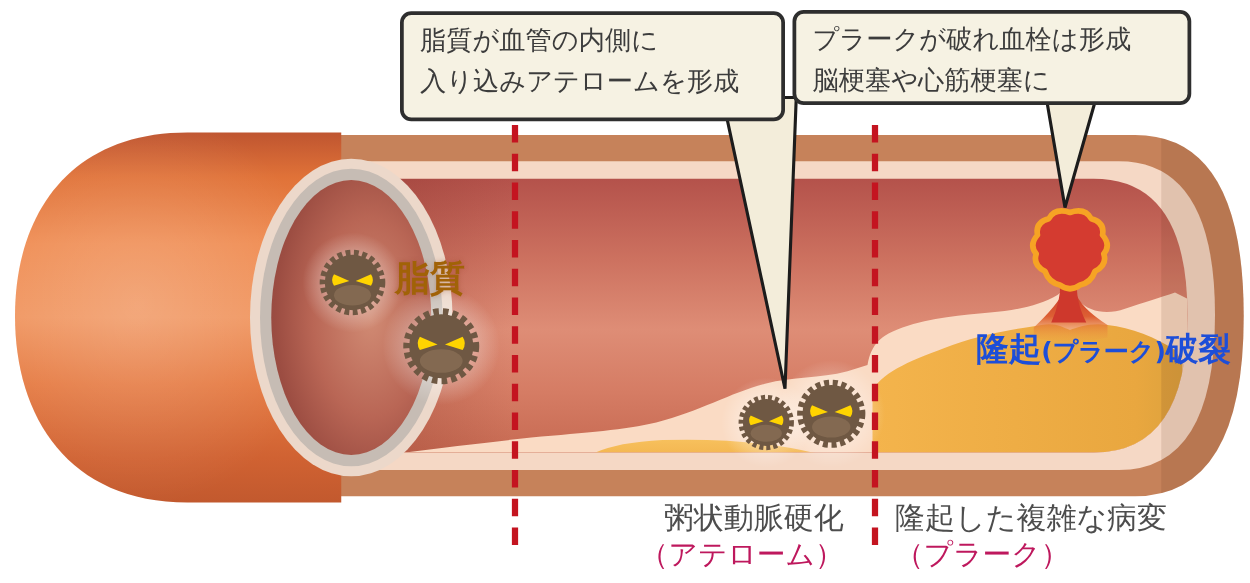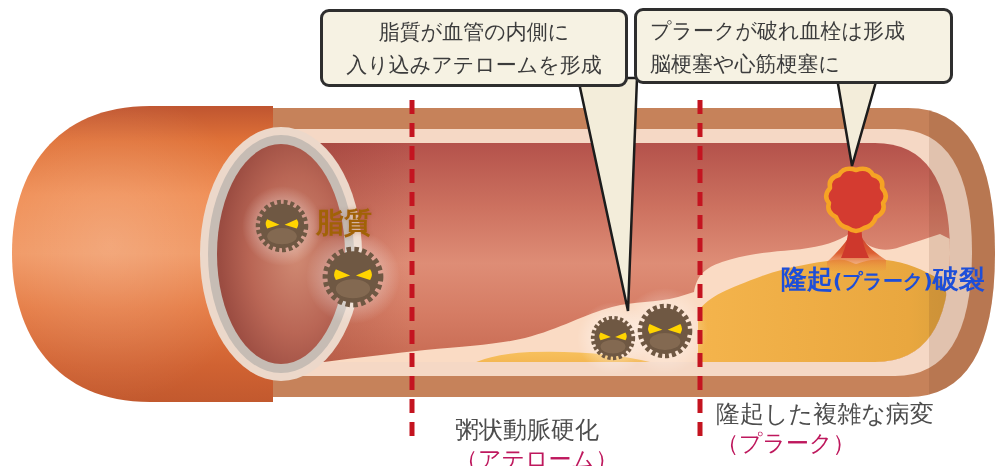--- a/index.html
+++ b/index.html
@@ -12,21 +12,21 @@
     position:absolute;background:#f6f2e3;border:3px solid #2e2e2e;border-radius:9px;
     color:#3c3c3c;font-size:21px;line-height:33px;padding:4px 13px;box-sizing:border-box;
     white-space:nowrap;z-index:5;
   }
   .lbl{position:absolute;white-space:nowrap;z-index:4;}
   .lbl-lipid{font-size:28px;font-weight:bold;color:#a16207;text-shadow:0 0 4px rgba(140,60,30,.35);}
   .lbl-bulge{font-size:26px;font-weight:bold;color:#1d4ed8;}
   .lbl-bulge .paren{font-size:20px;}
   .stage-name{font-size:24px;color:#4d4d4d;}
   .stage-sub{font-size:23px;color:#be185d;}
-  .center{ text-align:left;margin-top:16px;}
+  .center{ text-align:right;}
 </style>
 </head>
 <body>
 
 <div class="canvas">
 
 <svg width="1000" height="466" viewBox="0 0 1000 466">
   <defs>
     <linearGradient id="cylGrad" x1="0" y1="0" x2="0" y2="1">
       <stop offset="0" stop-color="#bf5530"></stop>
@@ -166,21 +166,21 @@
 
   <rect x="929" y="106" width="70" height="294" fill="#5c2e17" opacity="0.13" clip-path="url(#capClip)"></rect>
 
   <line x1="412" y1="100" x2="412" y2="438" stroke="#c41420" stroke-width="5" stroke-dasharray="14 9"></line>
   <line x1="700" y1="100" x2="700" y2="438" stroke="#c41420" stroke-width="5" stroke-dasharray="14 9"></line>
 
   <polygon points="578,78 637,78 628,311" fill="#f3edda" stroke="#1c1c1c" stroke-width="2.5"></polygon>
   <polygon points="837,78 877,78 852,166" fill="#f3edda" stroke="#1c1c1c" stroke-width="2.5"></polygon>
 </svg>
 
-<div class="callout" style="left:320px;top:9px;width:308px;height:78px;text-align:center;">
+<div class="callout" style="left:320px;top:9px;width:308px;height:88px;">
   <div>脂質が血管の内側に</div>
   <div>入り込みアテロームを形成</div>
 </div>
 <div class="callout" style="left:634px;top:8px;width:319px;height:76px;">
   <div>プラークが破れ血栓は形成</div>
   <div>脳梗塞や心筋梗塞に</div>
 </div>
 
 <div class="lbl lbl-lipid" style="left:316px;top:204px;">脂質</div>
 <div class="lbl lbl-bulge" style="left:781px;top:262px;"><span>隆起</span><span class="paren">(プラーク)</span><span>破裂</span></div>

